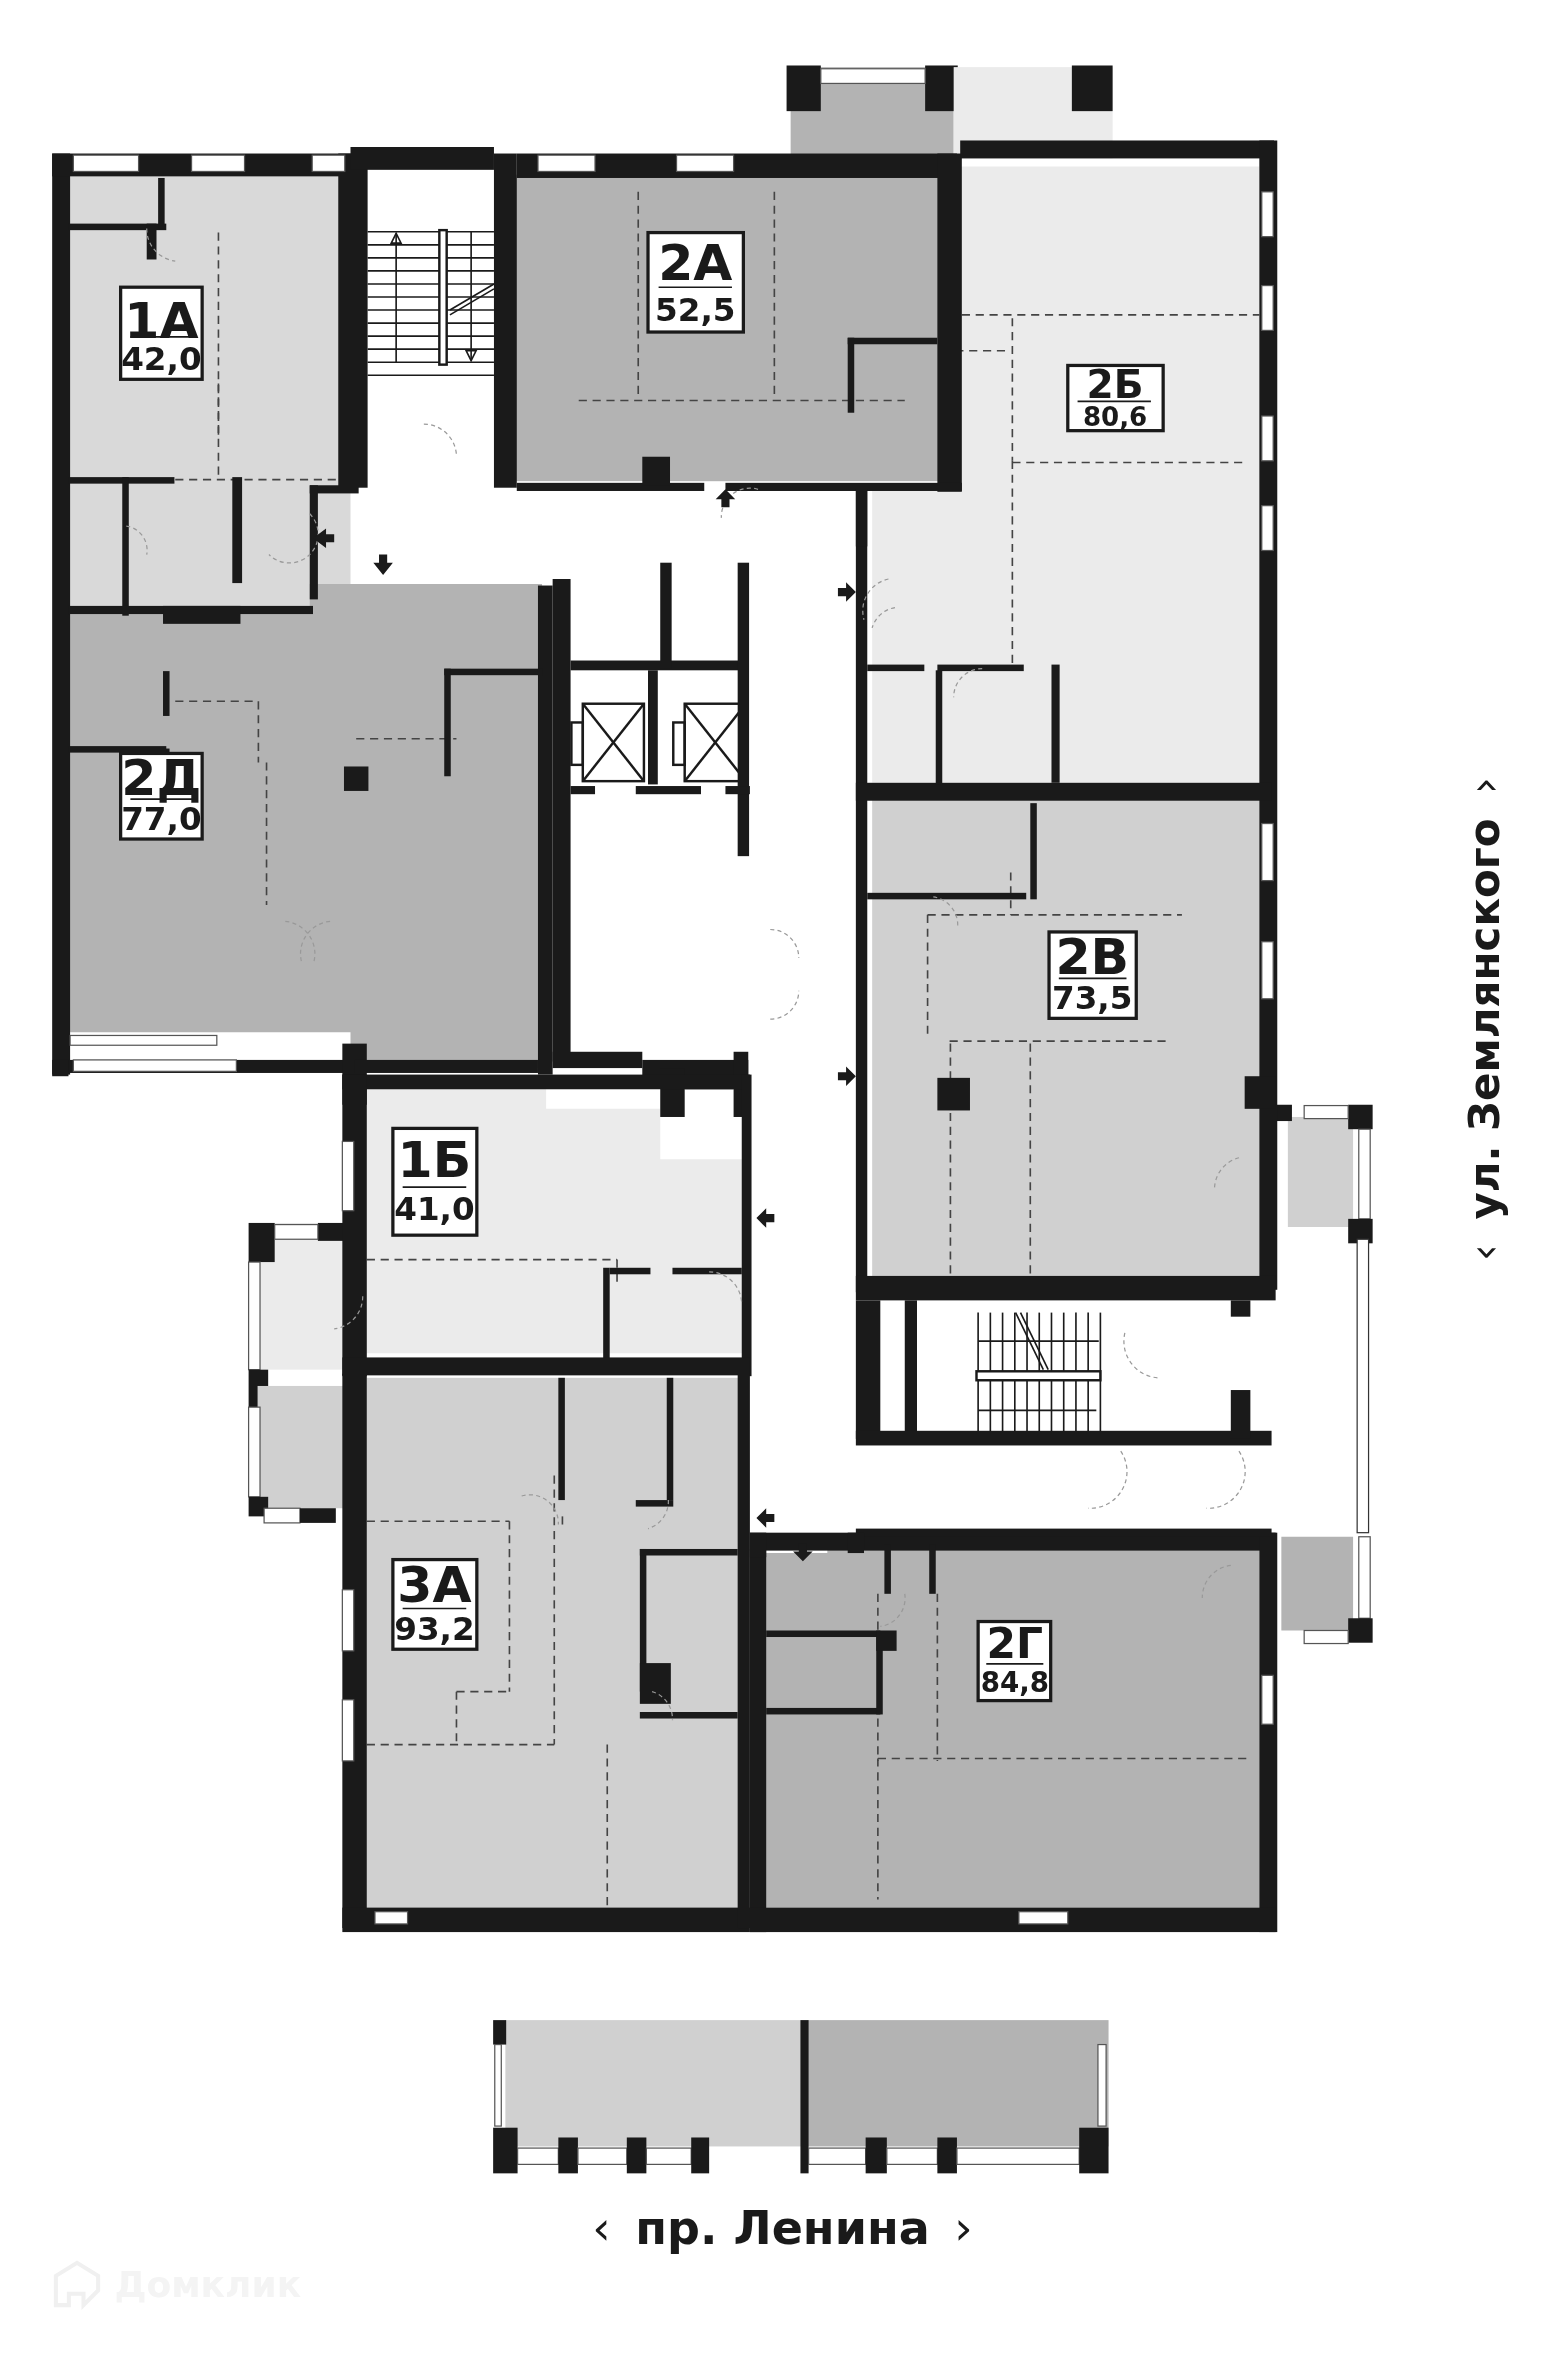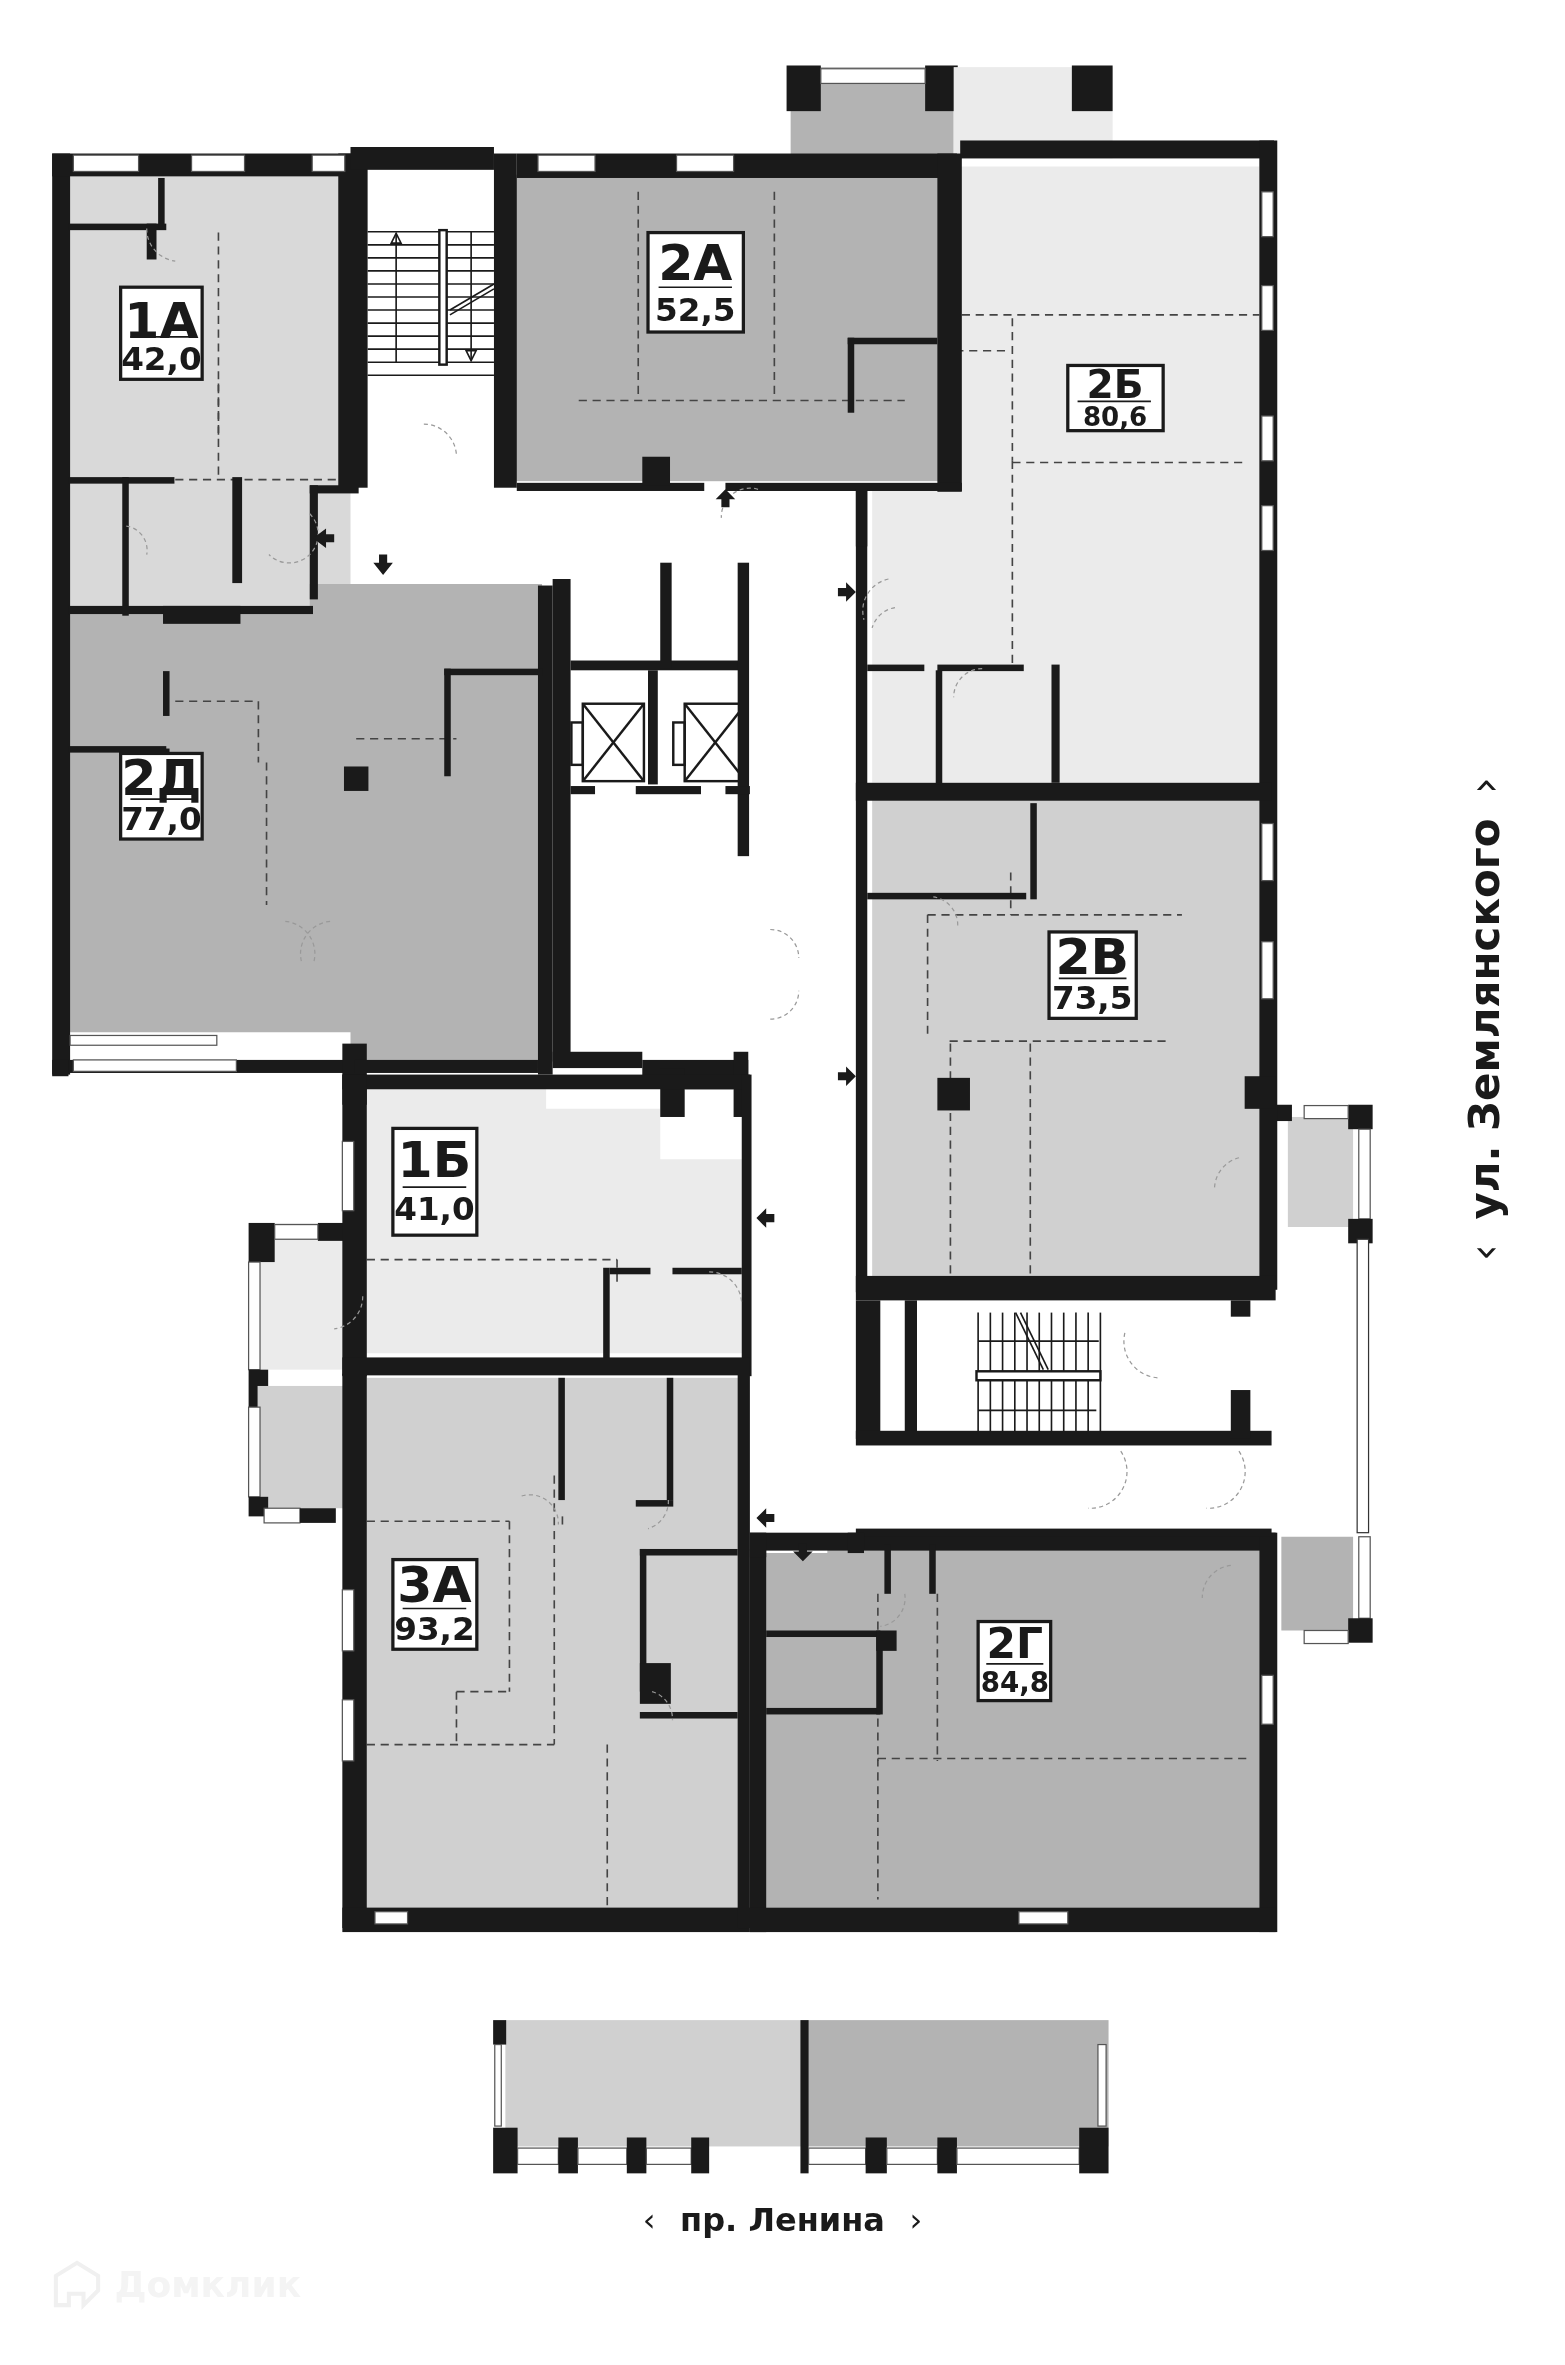--- a/index.html
+++ b/index.html
@@ -7,21 +7,21 @@
   #plan { position: absolute; left: 0; top: 0; width: 1565px; height: 2366px; }
   .wall { fill: #1a1a1a; }
   .dash { stroke: #444; stroke-width: 2; stroke-dasharray: 10 7; fill: none; }
   .door { stroke: #999; stroke-width: 1.5; stroke-dasharray: 5 4; fill: none; }
   .win { fill: #ffffff; stroke: #555; stroke-width: 1.5; }
   .unit { cursor: pointer; }
   .label-box { fill: #ffffff; stroke: #1a1a1a; stroke-width: 4; }
   .label-name { font-family: "DejaVu Sans", sans-serif; font-weight: bold; font-size: 62px; fill: #1a1a1a; text-anchor: middle; }
   .label-area { font-family: "DejaVu Sans", sans-serif; font-weight: bold; font-size: 40px; fill: #1a1a1a; text-anchor: middle; }
   .street { position: absolute; font-family: "DejaVu Sans", sans-serif; font-weight: bold; color: #1a1a1a; white-space: nowrap; }
-  .street-bottom { left: 0; width: 1565px; top: 2201px; text-align: center; font-size: 32px; }
+  .street-bottom { left: 0; width: 1565px; top: 2201px; text-align: center; font-size: 46px; }
   .street-right { left: 1484px; top: 1019px; font-size: 42px; transform: translate(-50%, -50%) rotate(-90deg); }
   .chev { display: inline-block; font-weight: normal; padding: 0 24.5px; }
   .watermark { position: absolute; left: 51px; top: 2258px; font-family: "DejaVu Sans", sans-serif; font-weight: bold; font-size: 36px; color: #f4f4f4; display: flex; align-items: center; gap: 11.4px; }
   .wm-icon { width: 52px; height: 52px; }
 </style>
 </head>
 <body>
 
 <svg id="plan" viewBox="0 0 1920 2902" xmlns="http://www.w3.org/2000/svg">
 

